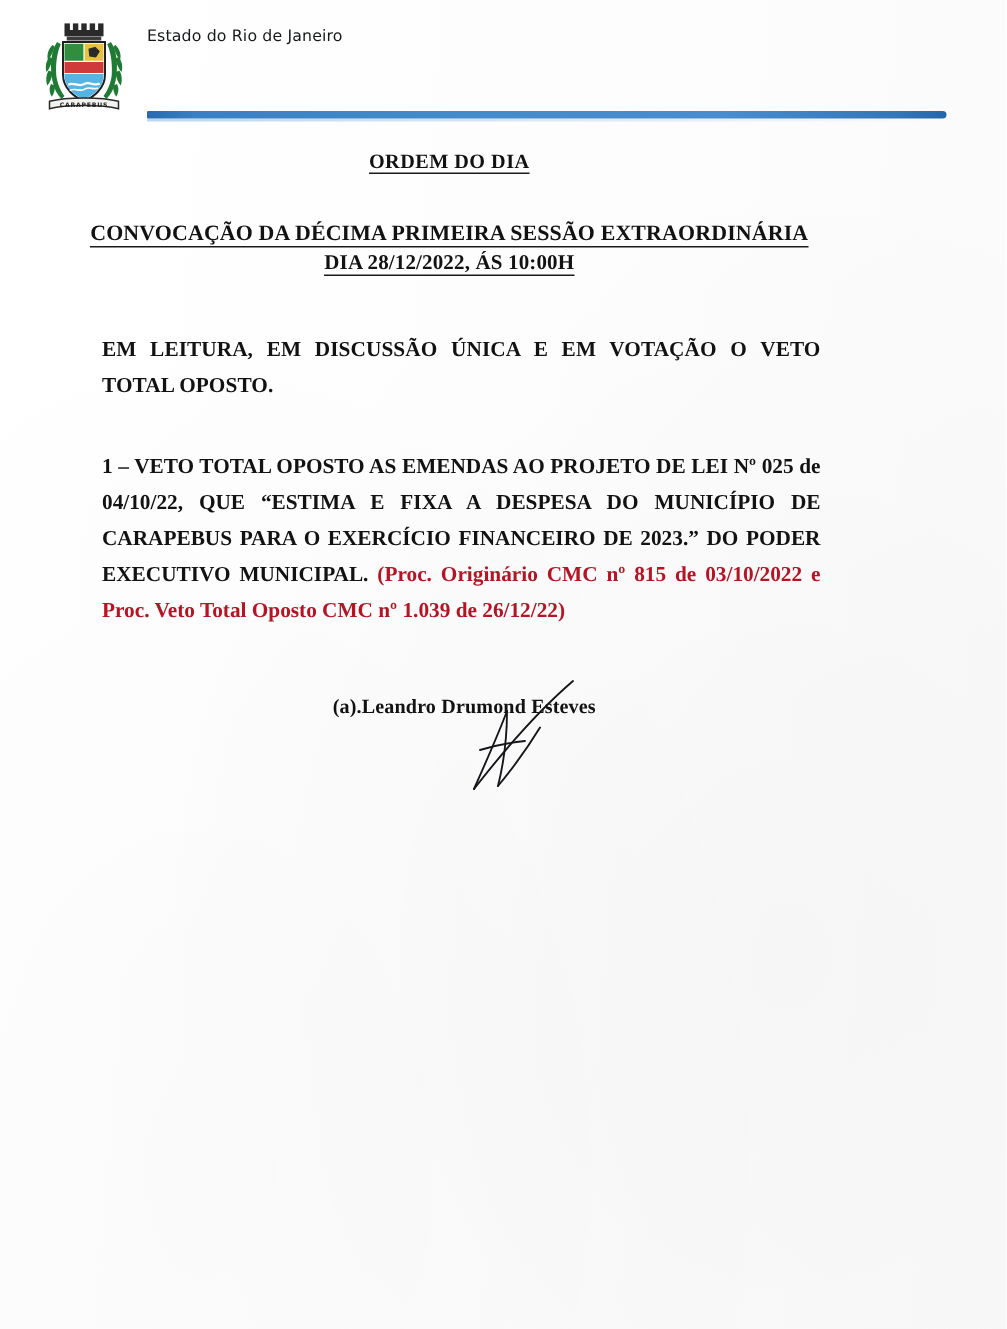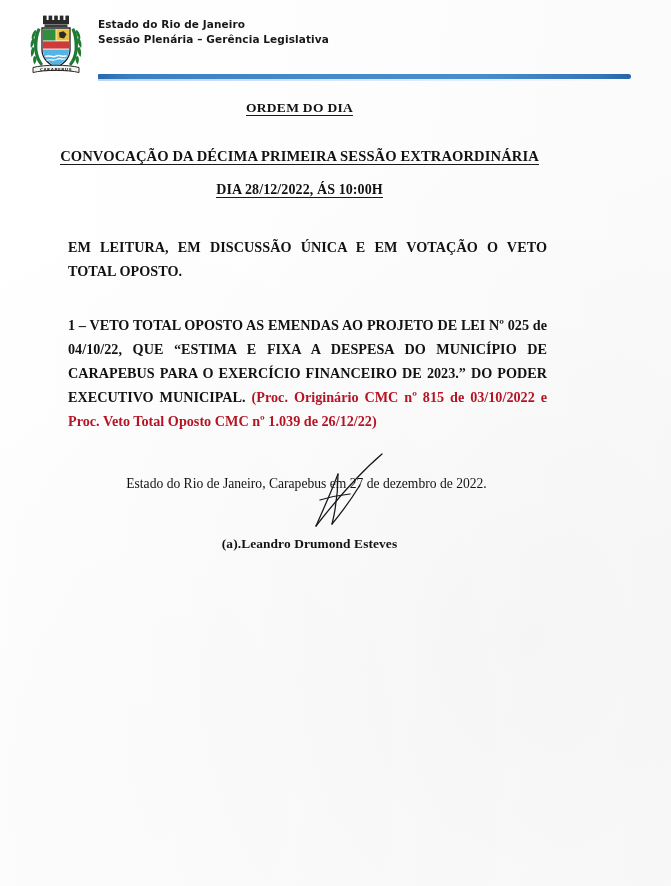--- a/index.html
+++ b/index.html
@@ -40,21 +40,21 @@
     left: 28px;
     top: 2px;
     width: 56px;
     height: 62px;
   }
   .header-lines {
     position: absolute;
     left: 98px;
     top: 5px;
     font-family: "DejaVu Sans", sans-serif;
-    font-weight: bold;
+    font-weight: normal;
     font-size: 10.5px;
     line-height: 14.6px;
     color: #16181a;
     letter-spacing: 0.1px;
   }
   .header-lines div { white-space: nowrap; }
   .blue-rule {
     position: absolute;
     left: 98px;
     top: 62px;
@@ -95,21 +95,21 @@
     text-align: center;
     font-size: 14.6px;
     font-weight: bold;
     margin-top: 32px;
     letter-spacing: 0.1px;
   }
   .title-3 {
     text-align: center;
     font-size: 14px;
     font-weight: bold;
-    margin-top: 17px;
+    margin-top: 3px;
     letter-spacing: 0.1px;
   }
 
   .para {
     margin: 16px 52px 0 68px;
     font-size: 14.2px;
     font-weight: bold;
     line-height: 24px;
     text-align: justify;
   }
@@ -221,21 +221,20 @@
 
         <g>
           <path d="M5 53.5 C16 50.5 40 50.5 51 53.5 L51 58.5 C40 55.7 16 55.7 5 58.5 Z" fill="#f2f2ee" stroke="#2a2a2a" stroke-width="1"></path>
         </g>
         <text x="28" y="57.4" font-family="DejaVu Sans, sans-serif" font-size="4.1" font-weight="bold" fill="#1d1d1d" text-anchor="middle" letter-spacing="0.5">CARAPEBUS</text>
       </svg>
     </div>
 
     <div class="header-lines">
       <div>Estado do Rio de Janeiro</div>
-      <div>Sessão Plenária – Gerência Legislativa</div>
     </div>
 
     <div class="blue-rule"></div>
   </div>
 
   <div class="doc">
 
     <div class="title-1">
       <span>ORDEM DO DIA</span>
     </div>
@@ -247,21 +246,20 @@
     <div class="title-3">
       <span>DIA 28/12/2022, ÁS 10:00H</span>
     </div>
 
     <p class="para lead">EM LEITURA, EM DISCUSSÃO ÚNICA E EM VOTAÇÃO O VETO TOTAL OPOSTO.</p>
 
     <p class="para item-1"><span>1 – VETO TOTAL OPOSTO AS EMENDAS AO PROJETO DE LEI Nº 025 de 04/10/22, QUE “ESTIMA E FIXA A DESPESA DO MUNICÍPIO DE CARAPEBUS PARA O EXERCÍCIO FINANCEIRO DE 2023.” DO PODER EXECUTIVO MUNICIPAL.</span> <span class="red">(Proc. Originário CMC nº 815 de 03/10/2022 e Proc. Veto Total Oposto CMC nº 1.039 de 26/12/22)</span></p>
 
 
 
-    <p class="closing">Estado do Rio de Janeiro, Carapebus em 27 de dezembro de 2022.</p>
 
     <div class="sign-block">
       <div class="sign-name">(a).Leandro Drumond Esteves</div>
     </div>
 
   </div>
 
   <div class="signature">
     <svg viewBox="0 0 110 92" width="110" height="92" aria-hidden="true">
       <g fill="none" stroke="#15161a" stroke-width="1.25" stroke-linecap="round" stroke-linejoin="round">

